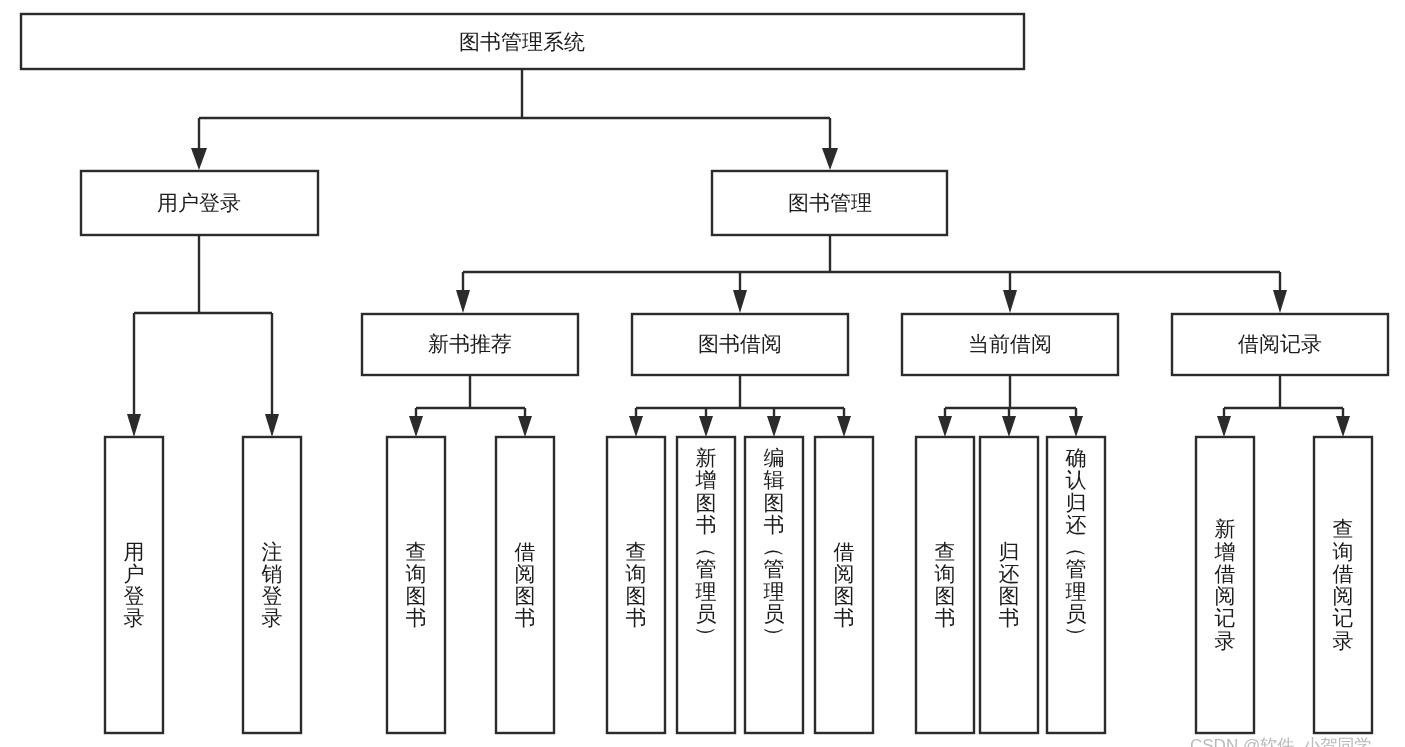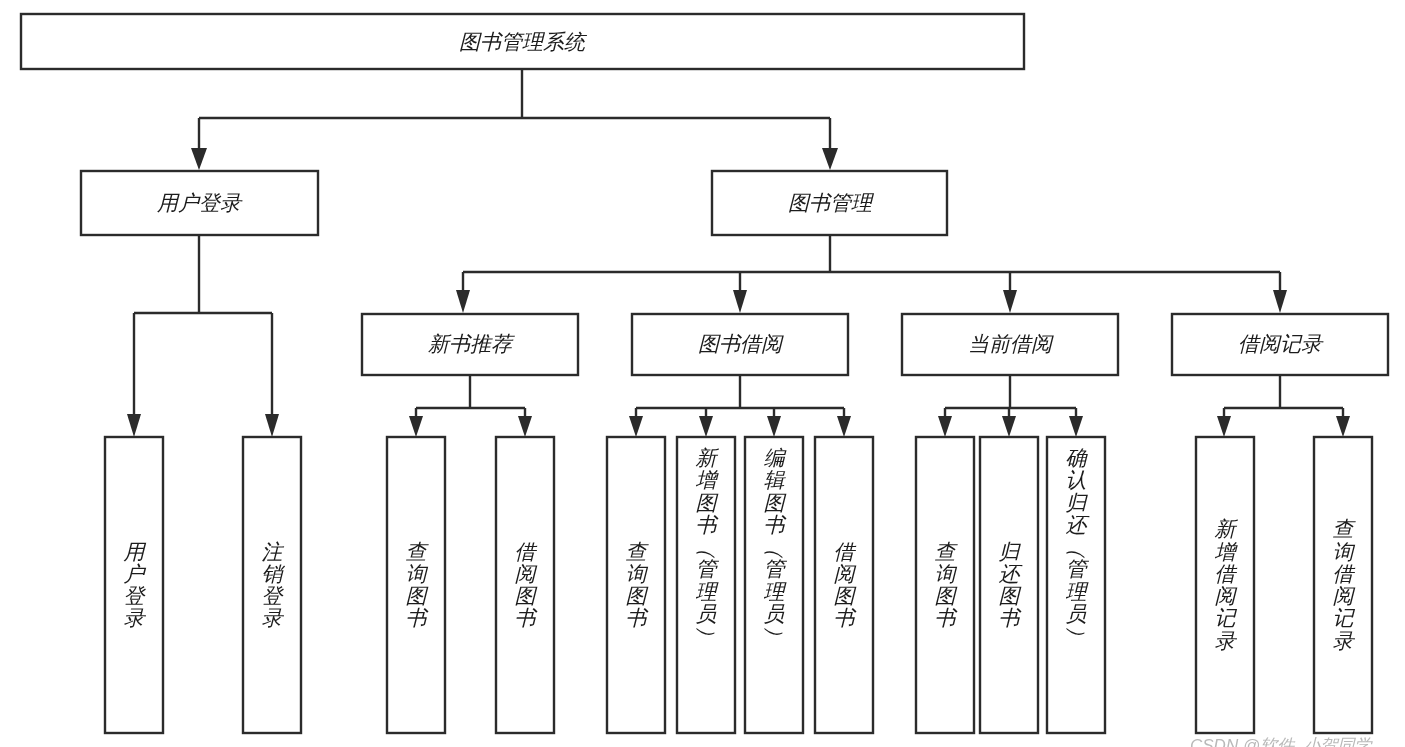--- a/index.html
+++ b/index.html
@@ -11,21 +11,20 @@
     width: 1405px;
     height: 747px;
     font-family: "Liberation Sans", "DejaVu Sans", sans-serif;
     overflow: hidden;
     position: relative;
   }
   #diagram-root {
     position: relative;
     width: 1405px;
     height: 747px;
-    font-style: italic;
   }
   svg.diagram-canvas {
     position: absolute;
     left: 0;
     top: 0;
     width: 1405px;
     height: 747px;
   }
   .node-box {
     fill: #ffffff;

